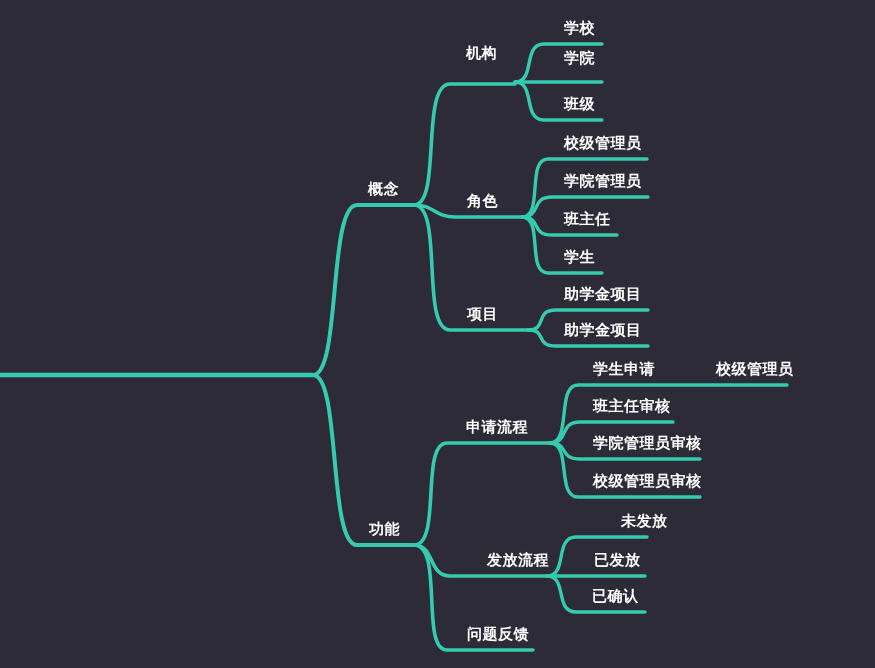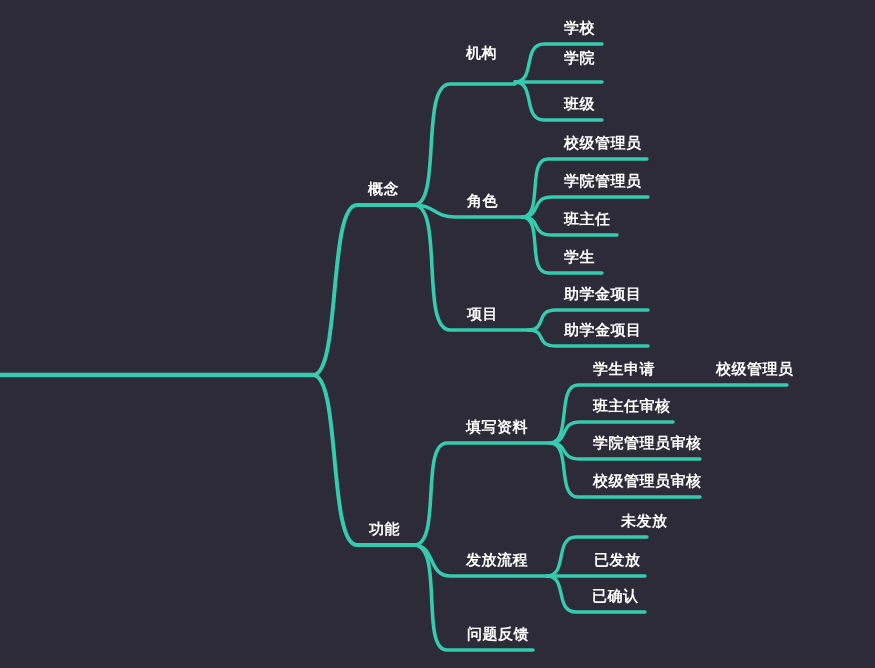--- a/index.html
+++ b/index.html
@@ -114,22 +114,22 @@
   <div class="node" style="left:564px;top:93px">班级</div>
 
   <div class="node" style="left:564px;top:132px">校级管理员</div>
   <div class="node" style="left:564px;top:170px">学院管理员</div>
   <div class="node" style="left:564px;top:208px">班主任</div>
   <div class="node" style="left:564px;top:246px">学生</div>
 
   <div class="node" style="left:564px;top:283px">助学金项目</div>
   <div class="node" style="left:564px;top:319px">助学金项目</div>
 
-  <div class="node" style="left:466px;top:416px">填写资料</div>
-  <div class="node" style="left:466px;top:549px">发放流程</div>
+  <div class="node" style="left:466px;top:416px">申请流程</div>
+  <div class="node" style="left:487px;top:549px">发放流程</div>
   <div class="node" style="left:467px;top:623px">问题反馈</div>
 
   <div class="node" style="left:593px;top:358px">学生申请</div>
   <div class="node" style="left:716px;top:358px">校级管理员</div>
   <div class="node" style="left:593px;top:395px">班主任审核</div>
   <div class="node" style="left:593px;top:432px">学院管理员审核</div>
   <div class="node" style="left:593px;top:470px">校级管理员审核</div>
 
   <div class="node" style="left:621px;top:510px">未发放</div>
   <div class="node" style="left:594px;top:549px">已发放</div>

